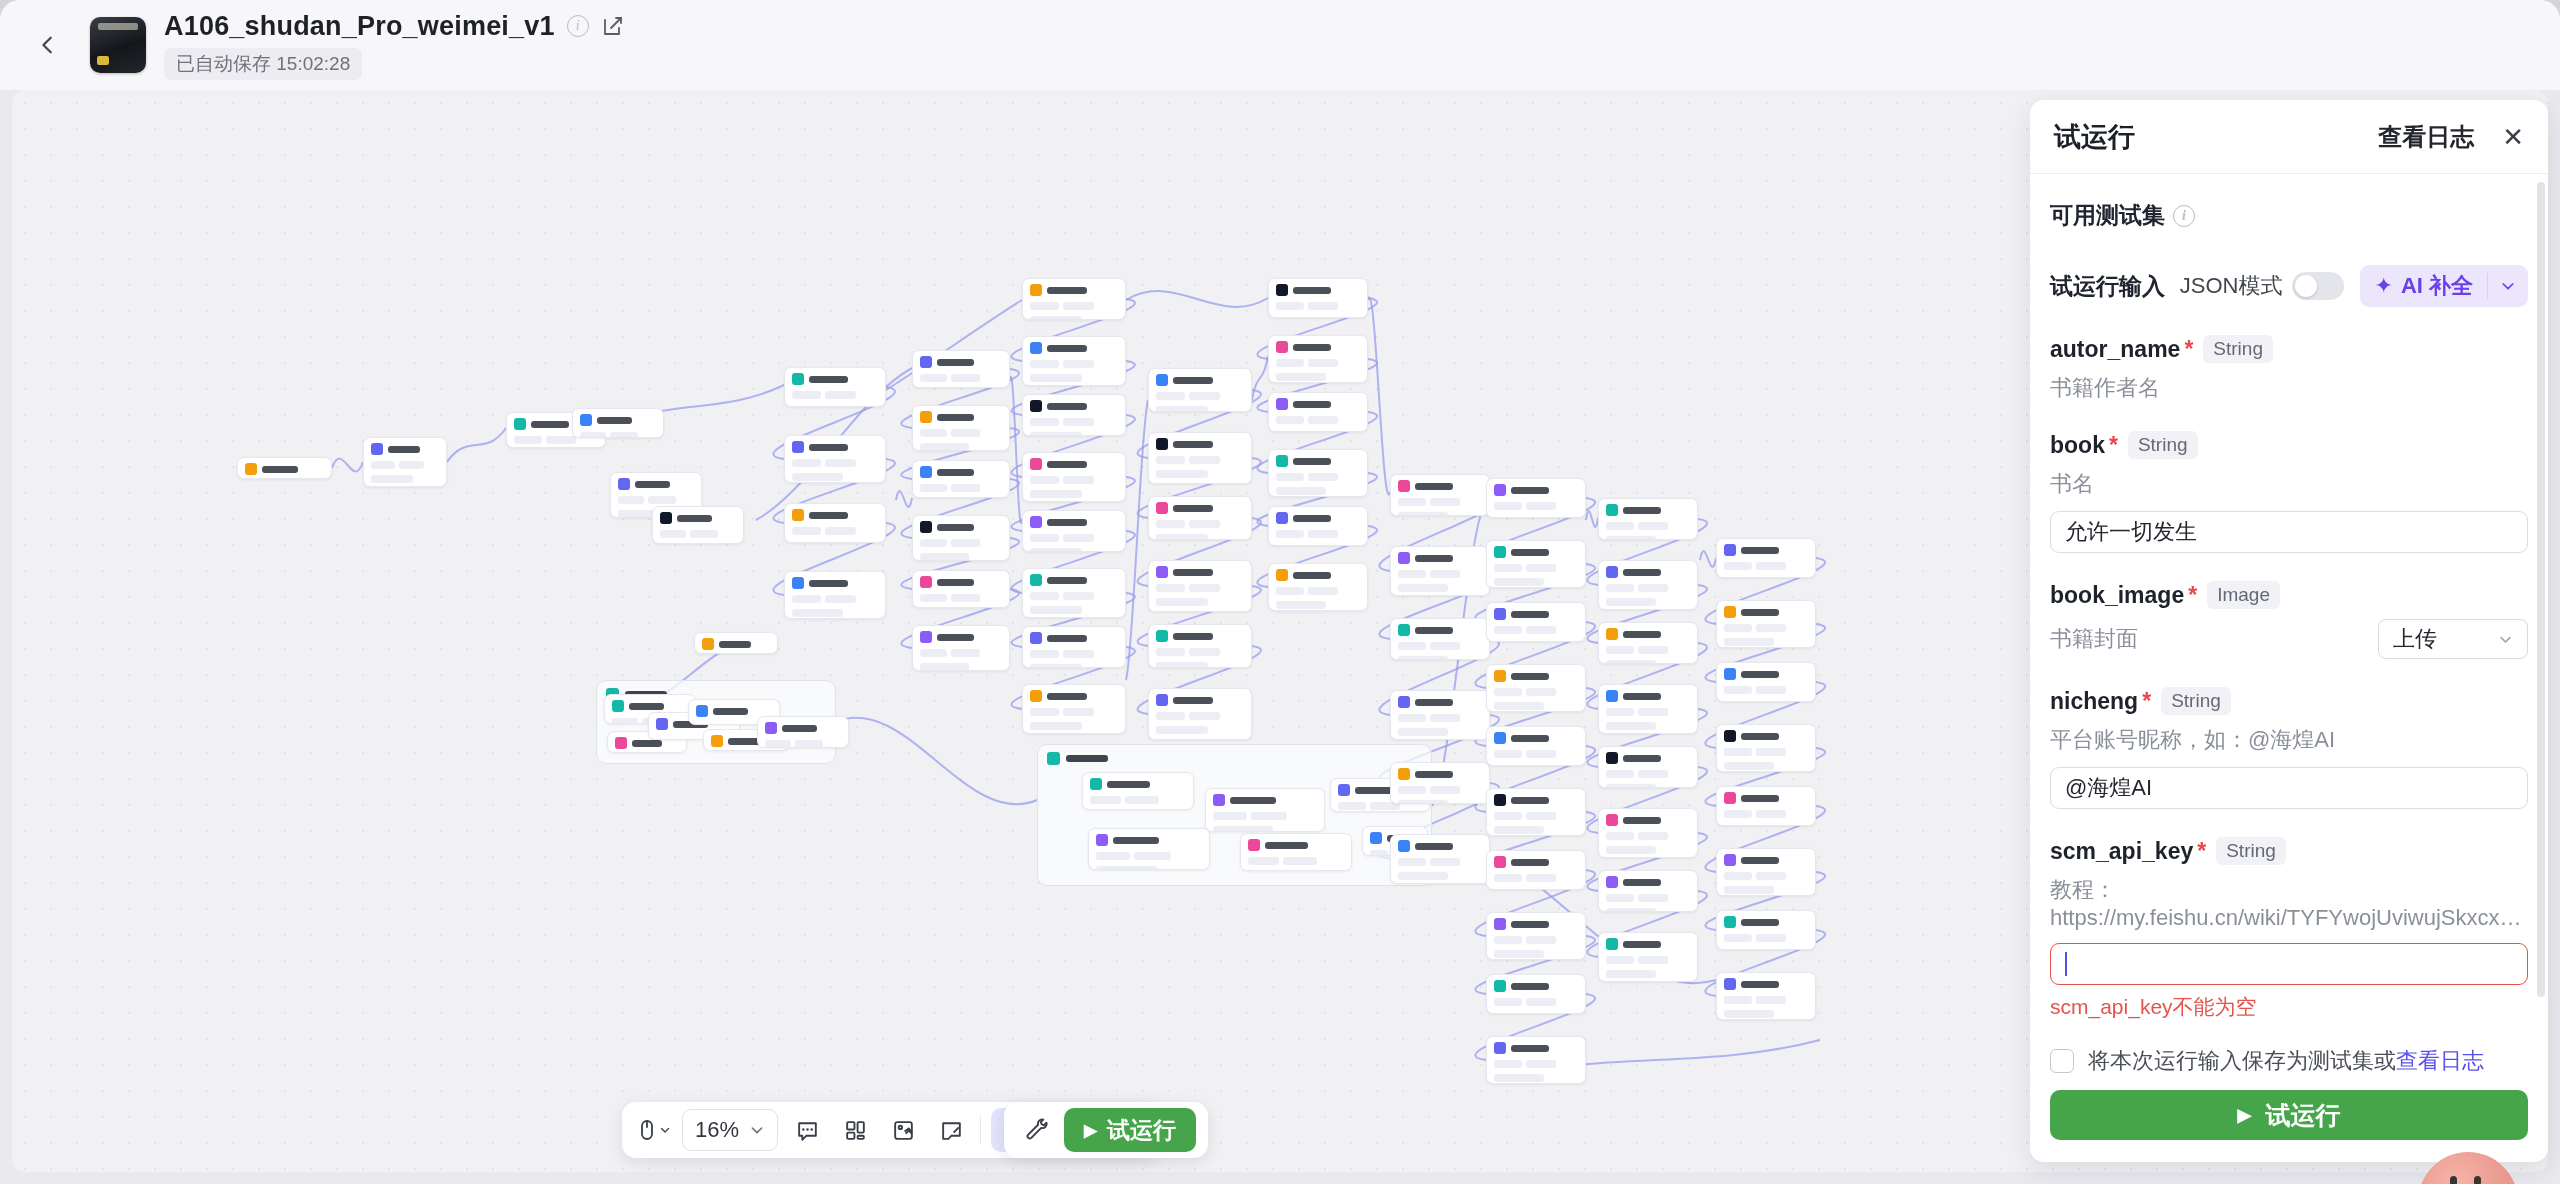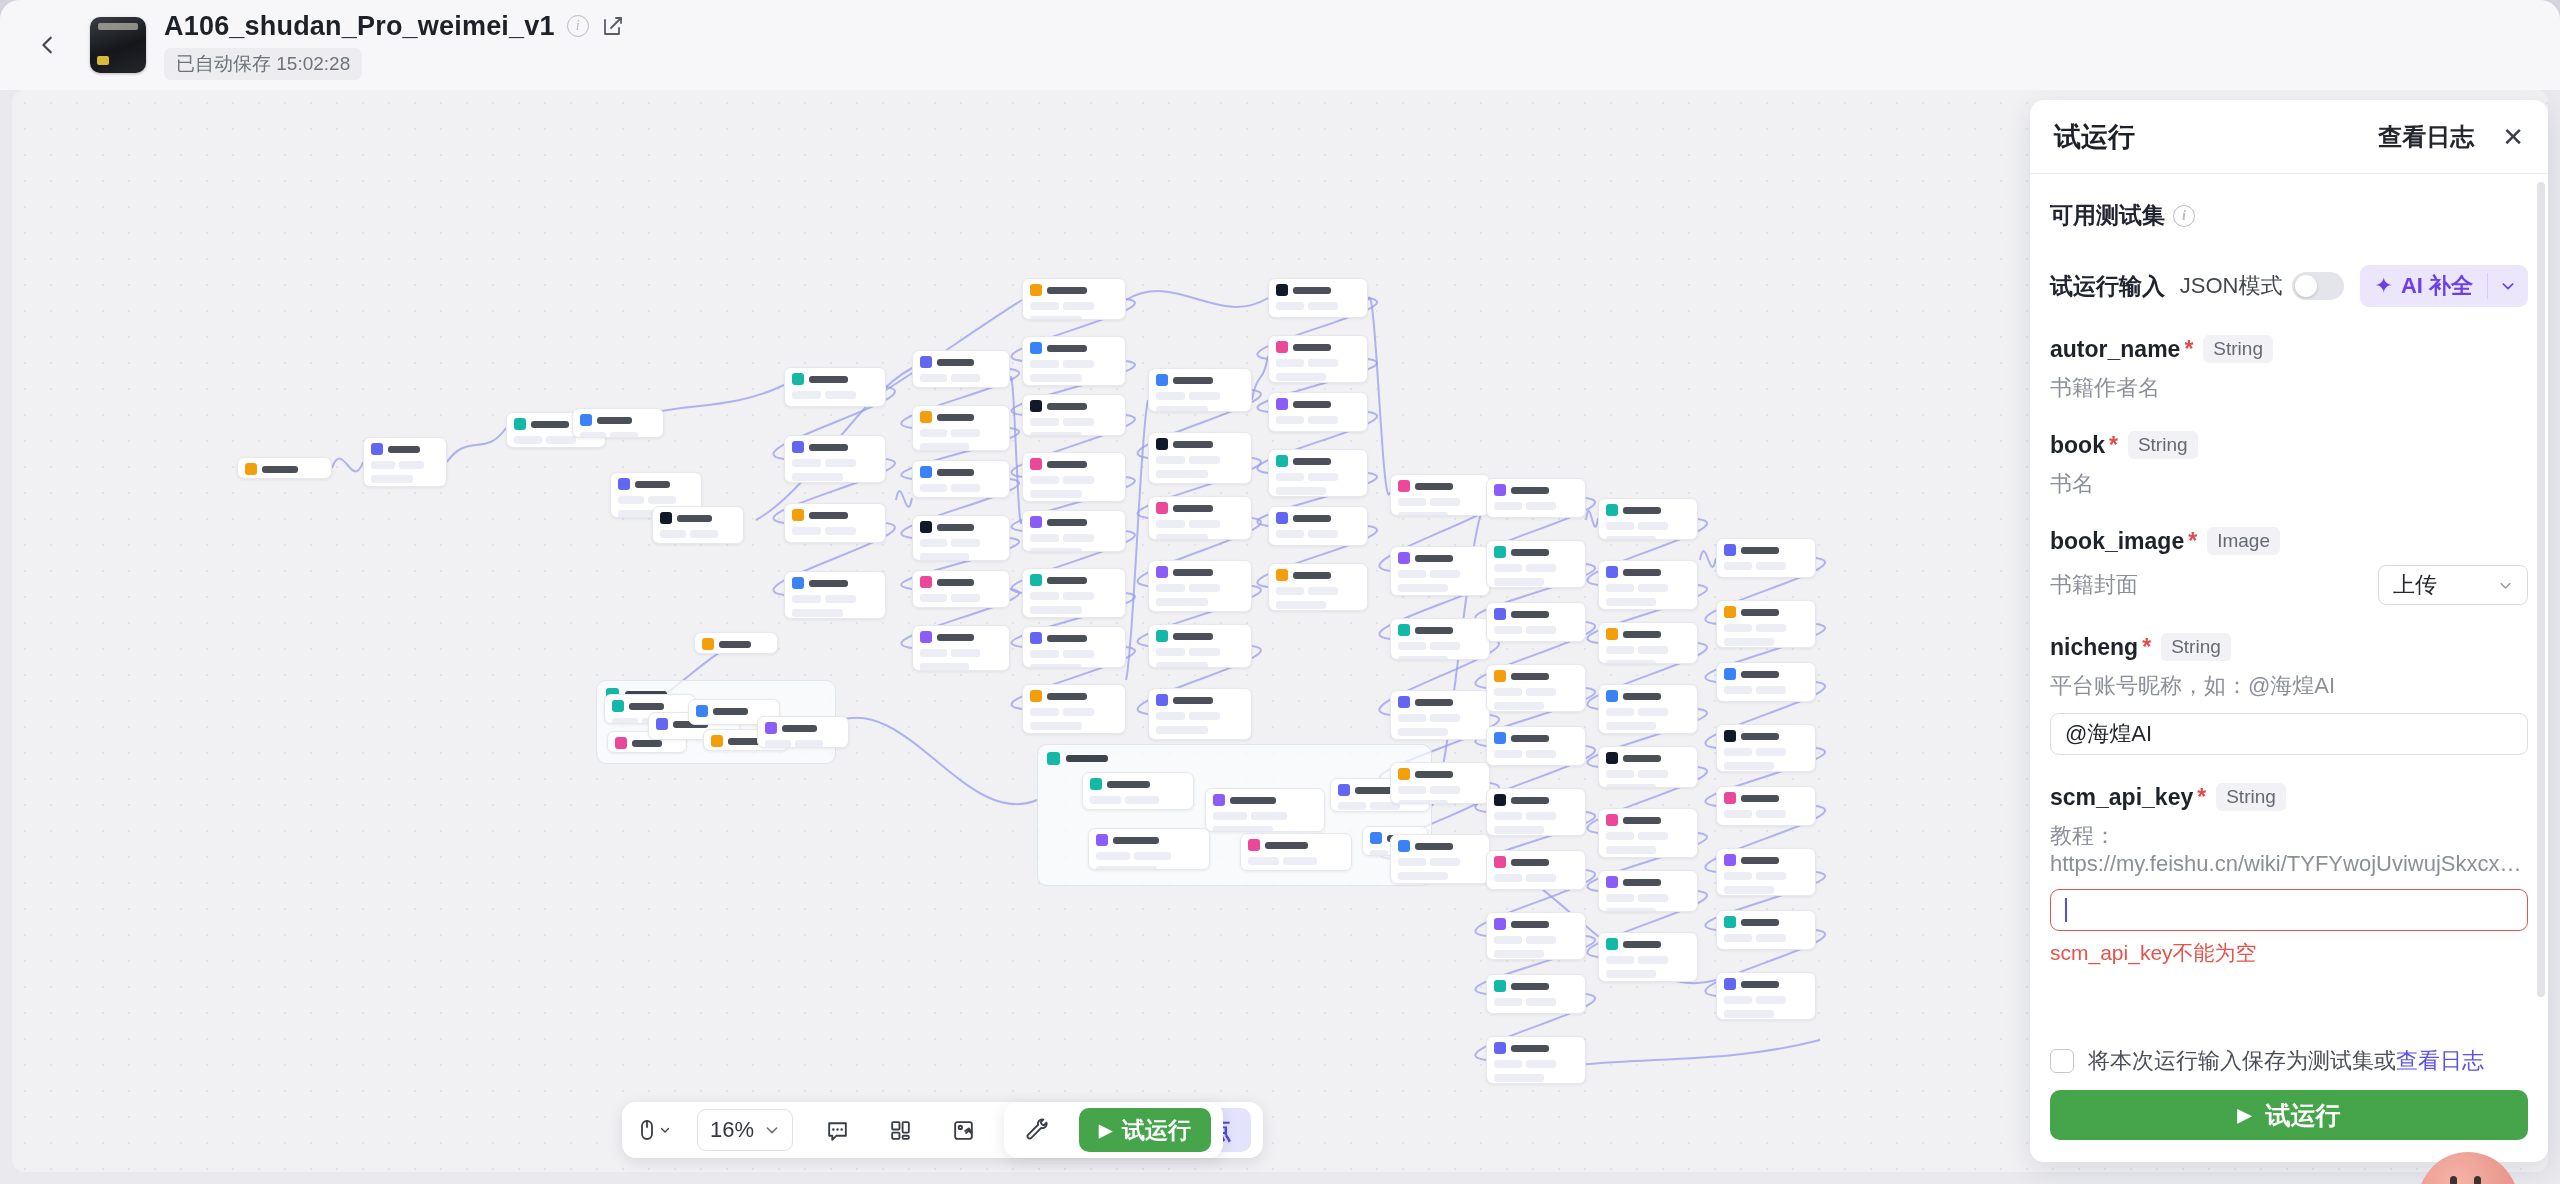--- a/index.html
+++ b/index.html
@@ -49,21 +49,21 @@
   .cnode .tag { height:8px; border-radius:3px; background:#ecedf5; }
   .cgroup { position:absolute; background:rgba(252,253,254,.72); border:1px solid #dfe4ec;
     border-radius:10px; }
   .cgroup .ghead { position:absolute; top:7px; left:9px; display:flex; gap:6px; align-items:center; }
   .cgroup .gicon { width:13px; height:13px; border-radius:3px; background:#15b8a6; }
   .cgroup .gbar { width:42px; height:7px; border-radius:3px; background:#3f444d; }
 
   
   .toolbar { position:absolute; bottom:26px; z-index:15; height:56px; background:#fff;
     border-radius:14px; box-shadow:0 4px 16px rgba(20,22,40,.10); display:flex; align-items:center;
-    padding:0 12px; gap:25px; }
+    padding:0 12px; gap:10px; }
   .tb1 { left:622px; }
   .tb2 { left:1004px; }
   .tb-icon { width:38px; height:38px; display:flex; align-items:center; justify-content:center;
     color:#393d46; border-radius:8px; cursor:pointer; }
   .zoom-box { height:42px; min-width:96px; border:1px solid #e0e0e8; border-radius:9px;
     display:flex; align-items:center; justify-content:space-between; padding:0 12px; gap:8px;
     cursor:pointer; }
   .zoom-box span { font-size:22px; color:#33363d; }
   .tb-divider { width:1px; height:30px; background:#e7e7ed; }
   .add-node-btn { height:44px; border:none; border-radius:10px; background:#e4e3fc; color:#5146e5;
@@ -1300,20 +1300,21 @@
       <div class="fdesc">书籍作者名</div>
     </div>
 
     <div class="field">
       <div class="field-head">
         <span class="fname">book</span>
         <span class="req">*</span>
         <span class="type-badge">String</span>
       </div>
       <div class="fdesc">书名</div>
+      <input class="finput" value="允许一切发生" style="">
     </div>
 
     <div class="field">
       <div class="field-head">
         <span class="fname">book_image</span>
         <span class="req">*</span>
         <span class="type-badge">Image</span>
       </div>
       <div class="fdesc">
         <span>书籍封面</span>

